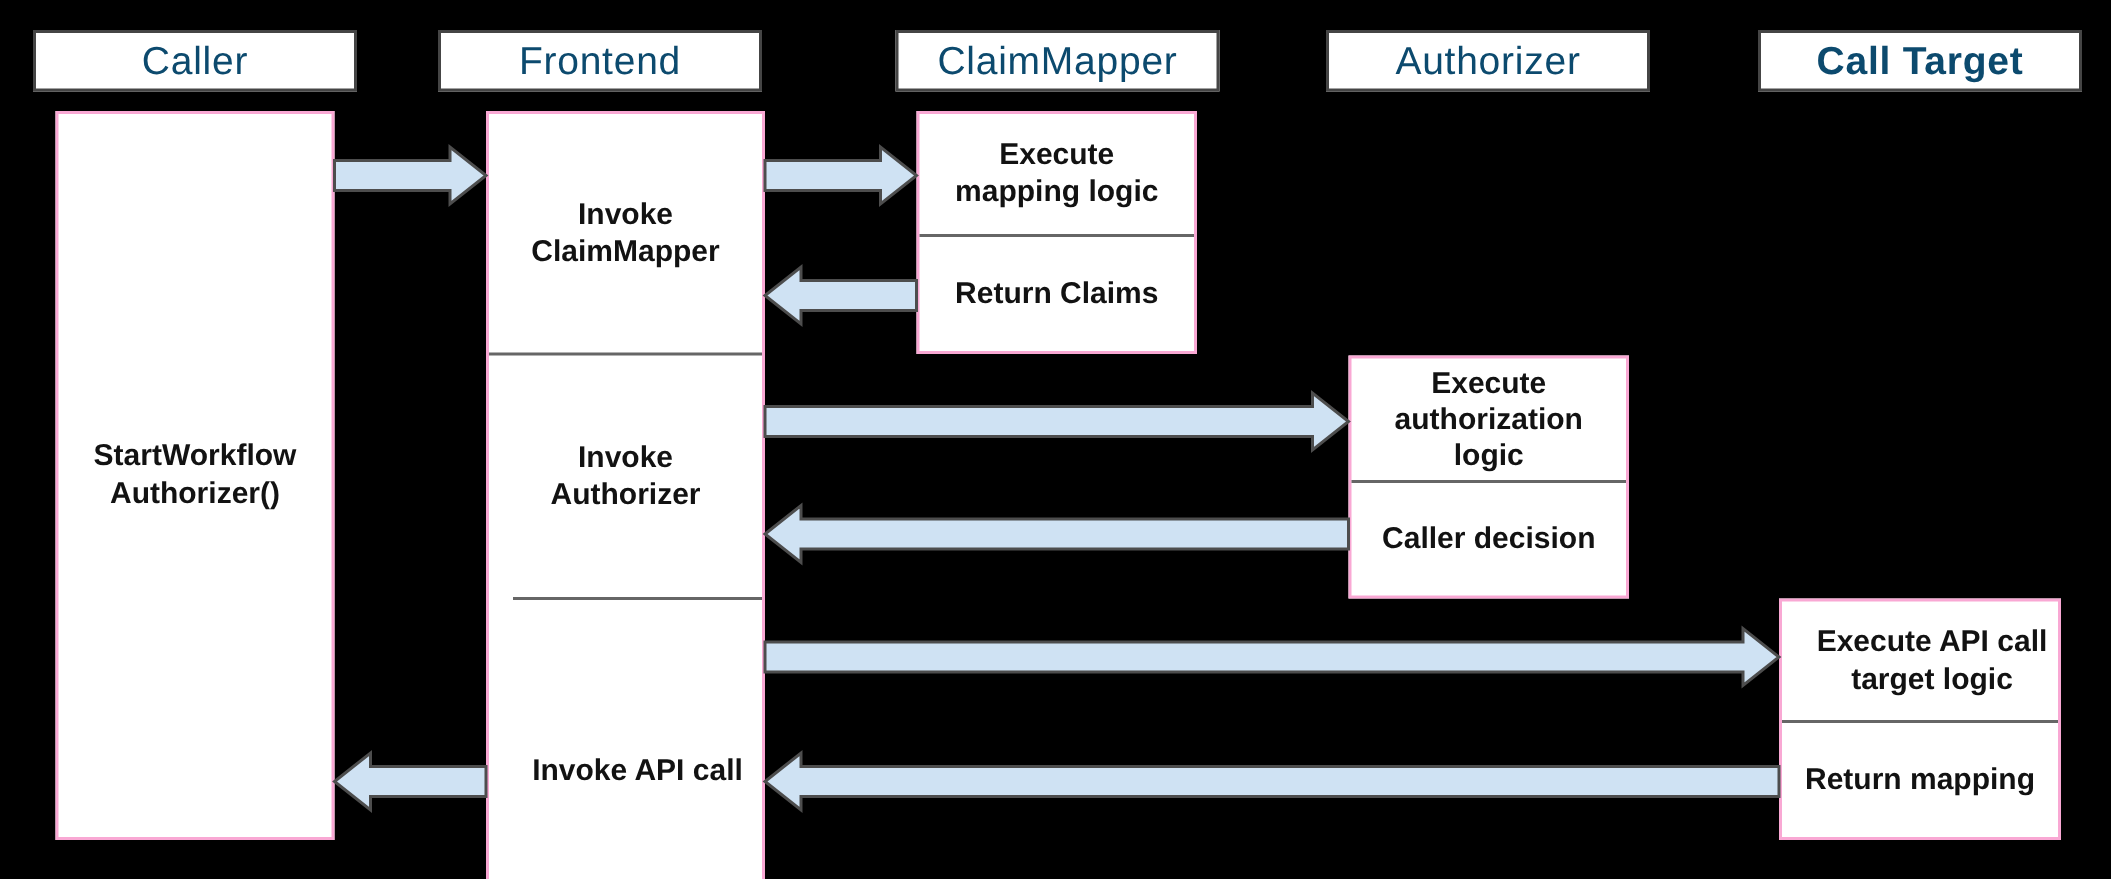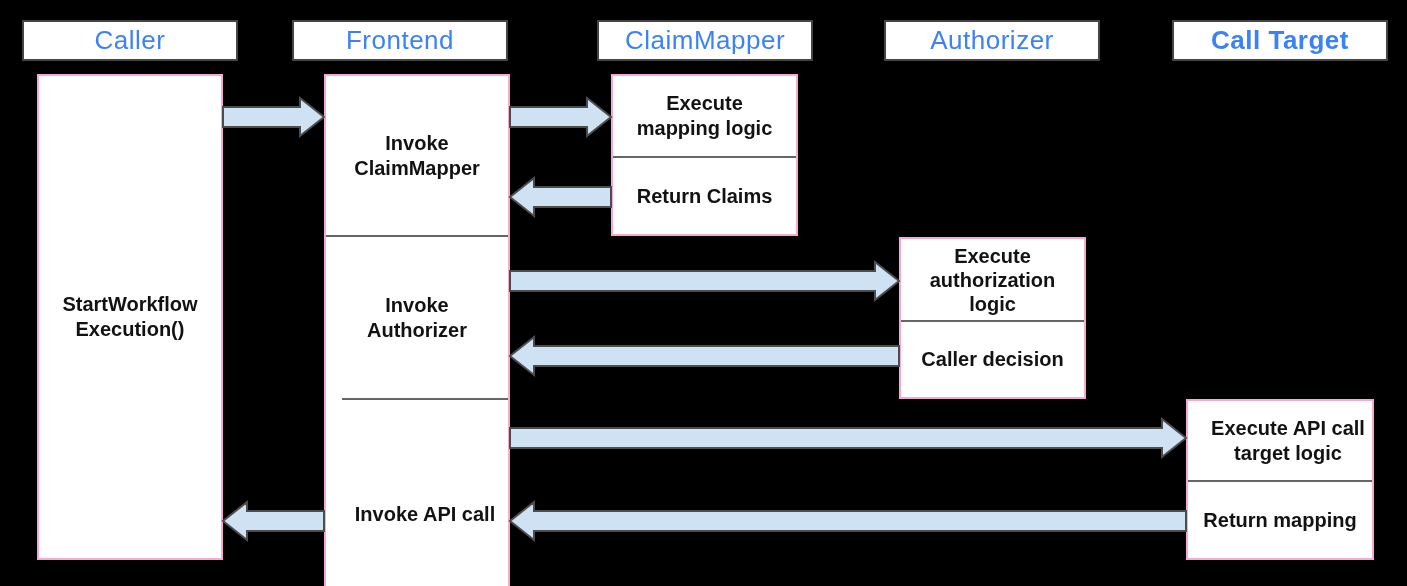--- a/index.html
+++ b/index.html
@@ -5,21 +5,21 @@
   html,body{margin:0;padding:0;background:#000;}
   #canvas{
     position:relative;width:1407px;height:586px;background:#000000;
     font-family:"Liberation Sans", sans-serif;overflow:hidden;
   }
   
   .hdr{
     position:absolute;top:20px;height:41px;width:216px;
     background:#ffffff;border:2px solid #454545;box-sizing:border-box;
     display:flex;align-items:center;justify-content:center;
-    font-size:26px;font-weight:400;letter-spacing:.5px;color:#3b82f6;
+    font-size:26px;font-weight:400;letter-spacing:.5px;color:#0c4a6e;
   }
   #hdr-caller{left:22px;}
   #hdr-frontend{left:292px;}
   #hdr-claimmapper{left:597px;}
   #hdr-authorizer{left:884px;}
   #hdr-calltarget{left:1172px;font-weight:bold;}
   
   .act{
     position:absolute;background:#ffffff;border:2px solid #f9a8d4;
     box-sizing:border-box;display:flex;flex-direction:column;
@@ -66,21 +66,21 @@
   </div>
   <div class="hdr" id="hdr-authorizer">
     <span>Authorizer</span>
   </div>
   <div class="hdr" id="hdr-calltarget">
     <span>Call Target</span>
   </div>
 
   <div class="act" id="act-caller">
     <div class="seg seg-fill">StartWorkflow
-Execution()</div>
+Authorizer()</div>
   </div>
 
   <div class="act" id="act-frontend">
     <div class="seg">Invoke
 ClaimMapper</div>
     <div class="seg">Invoke
 Authorizer</div>
     <div class="seg">Invoke API call</div>
   </div>
 

